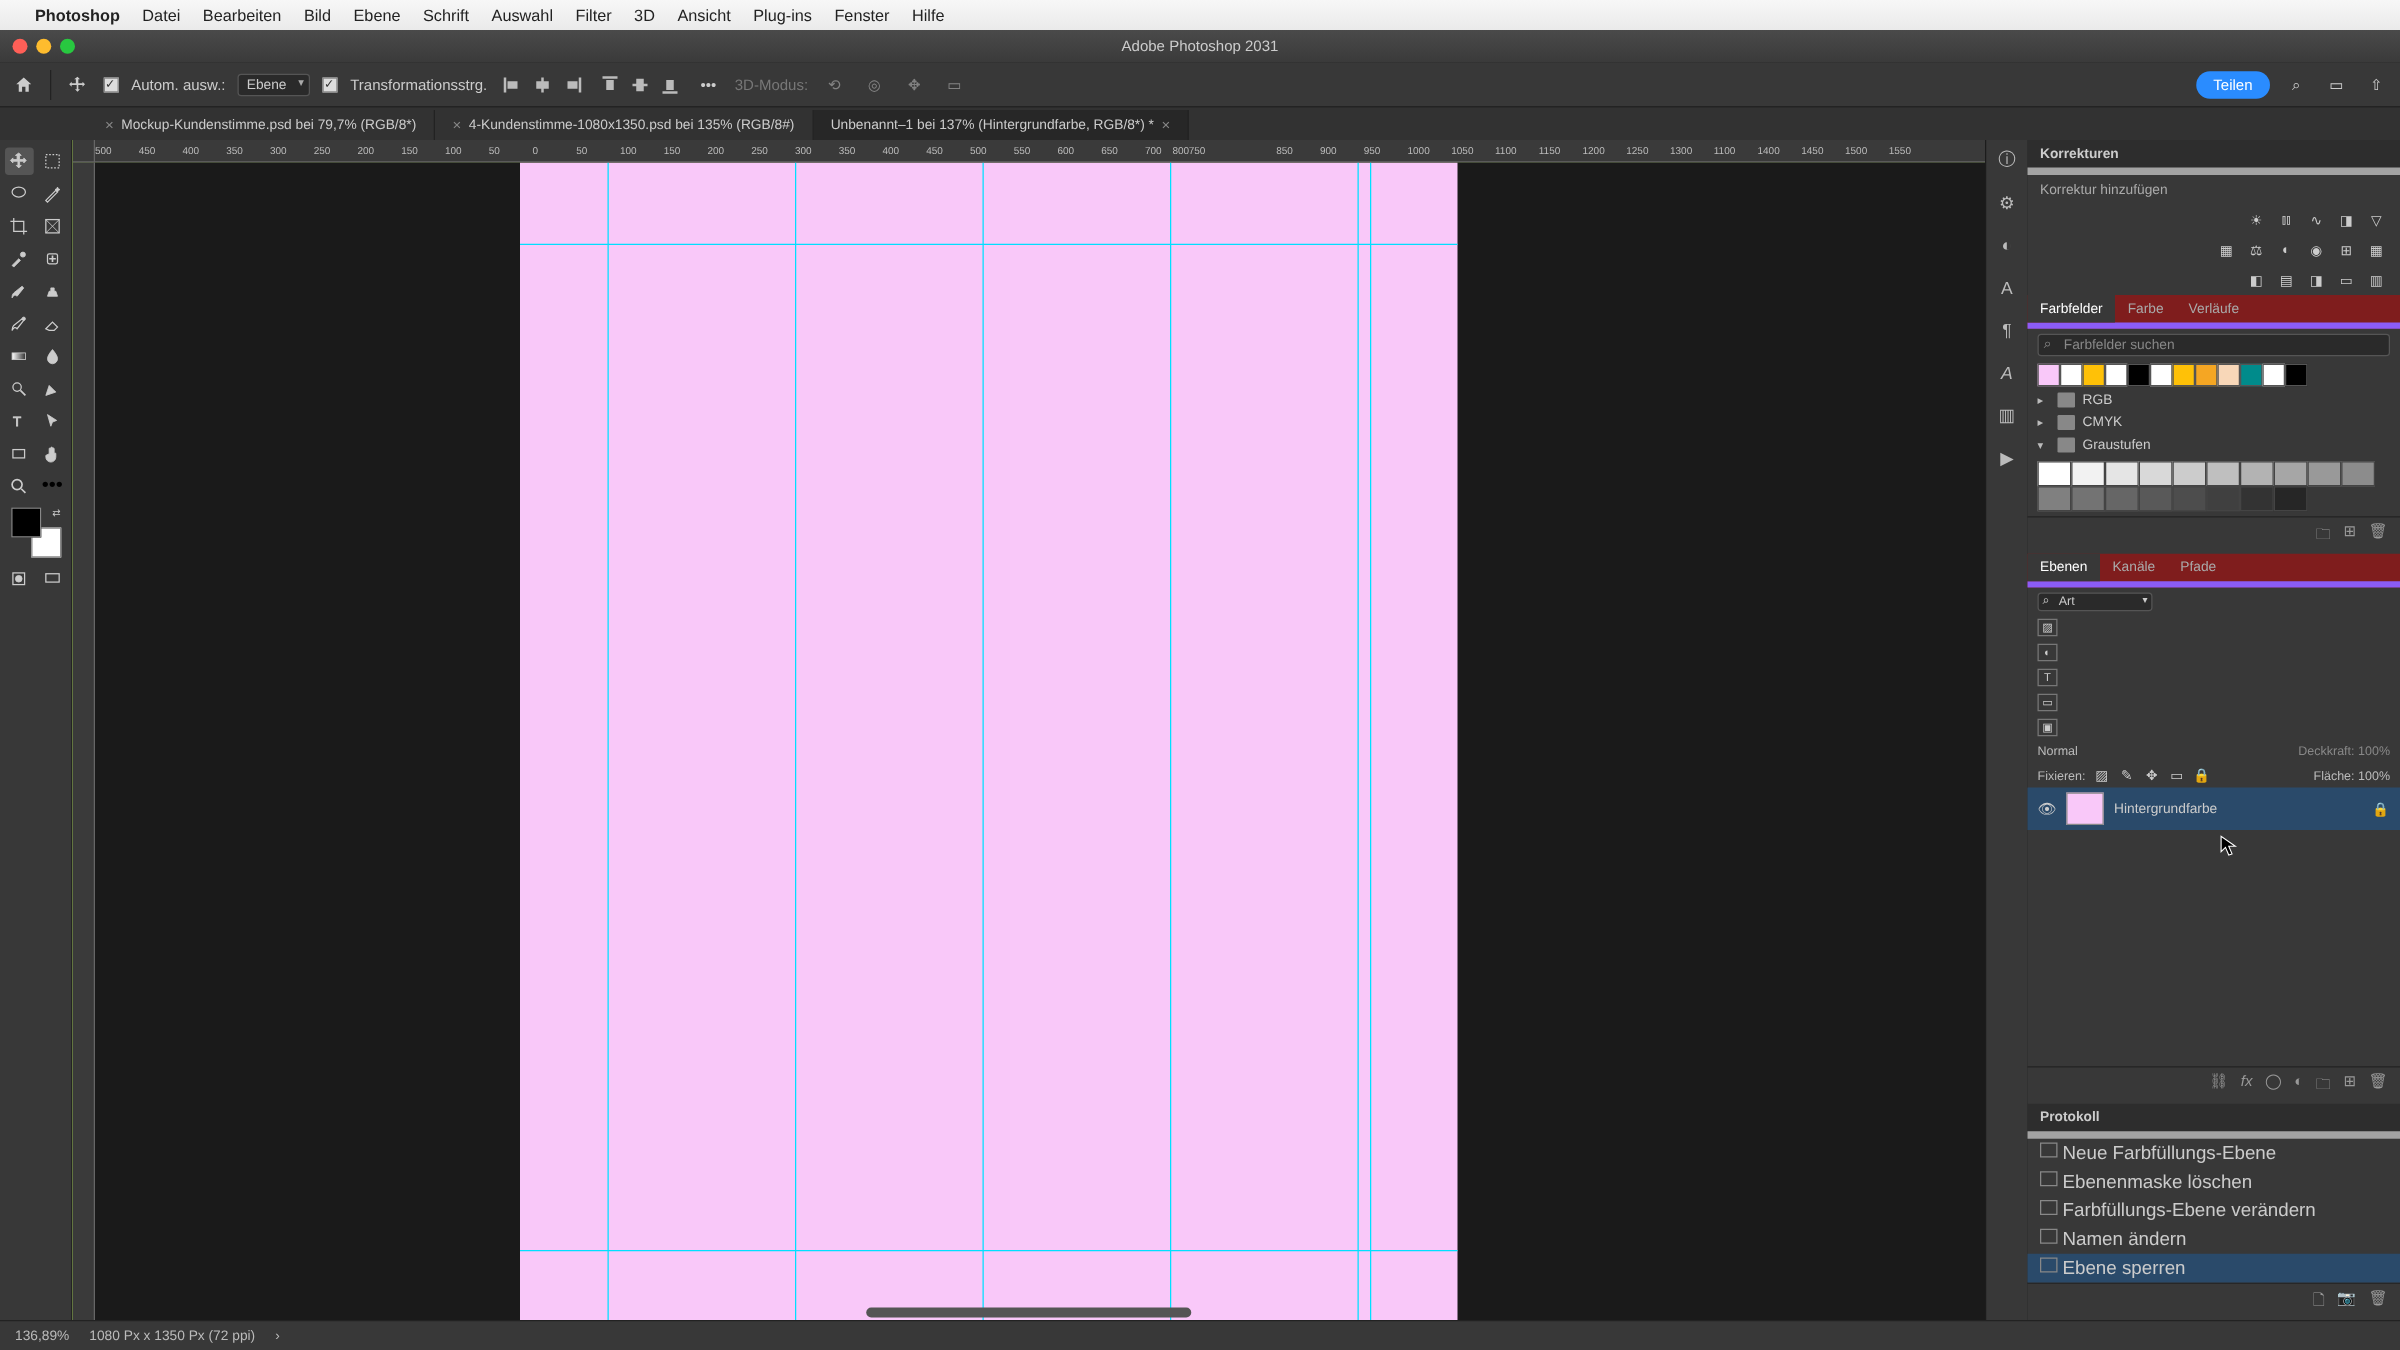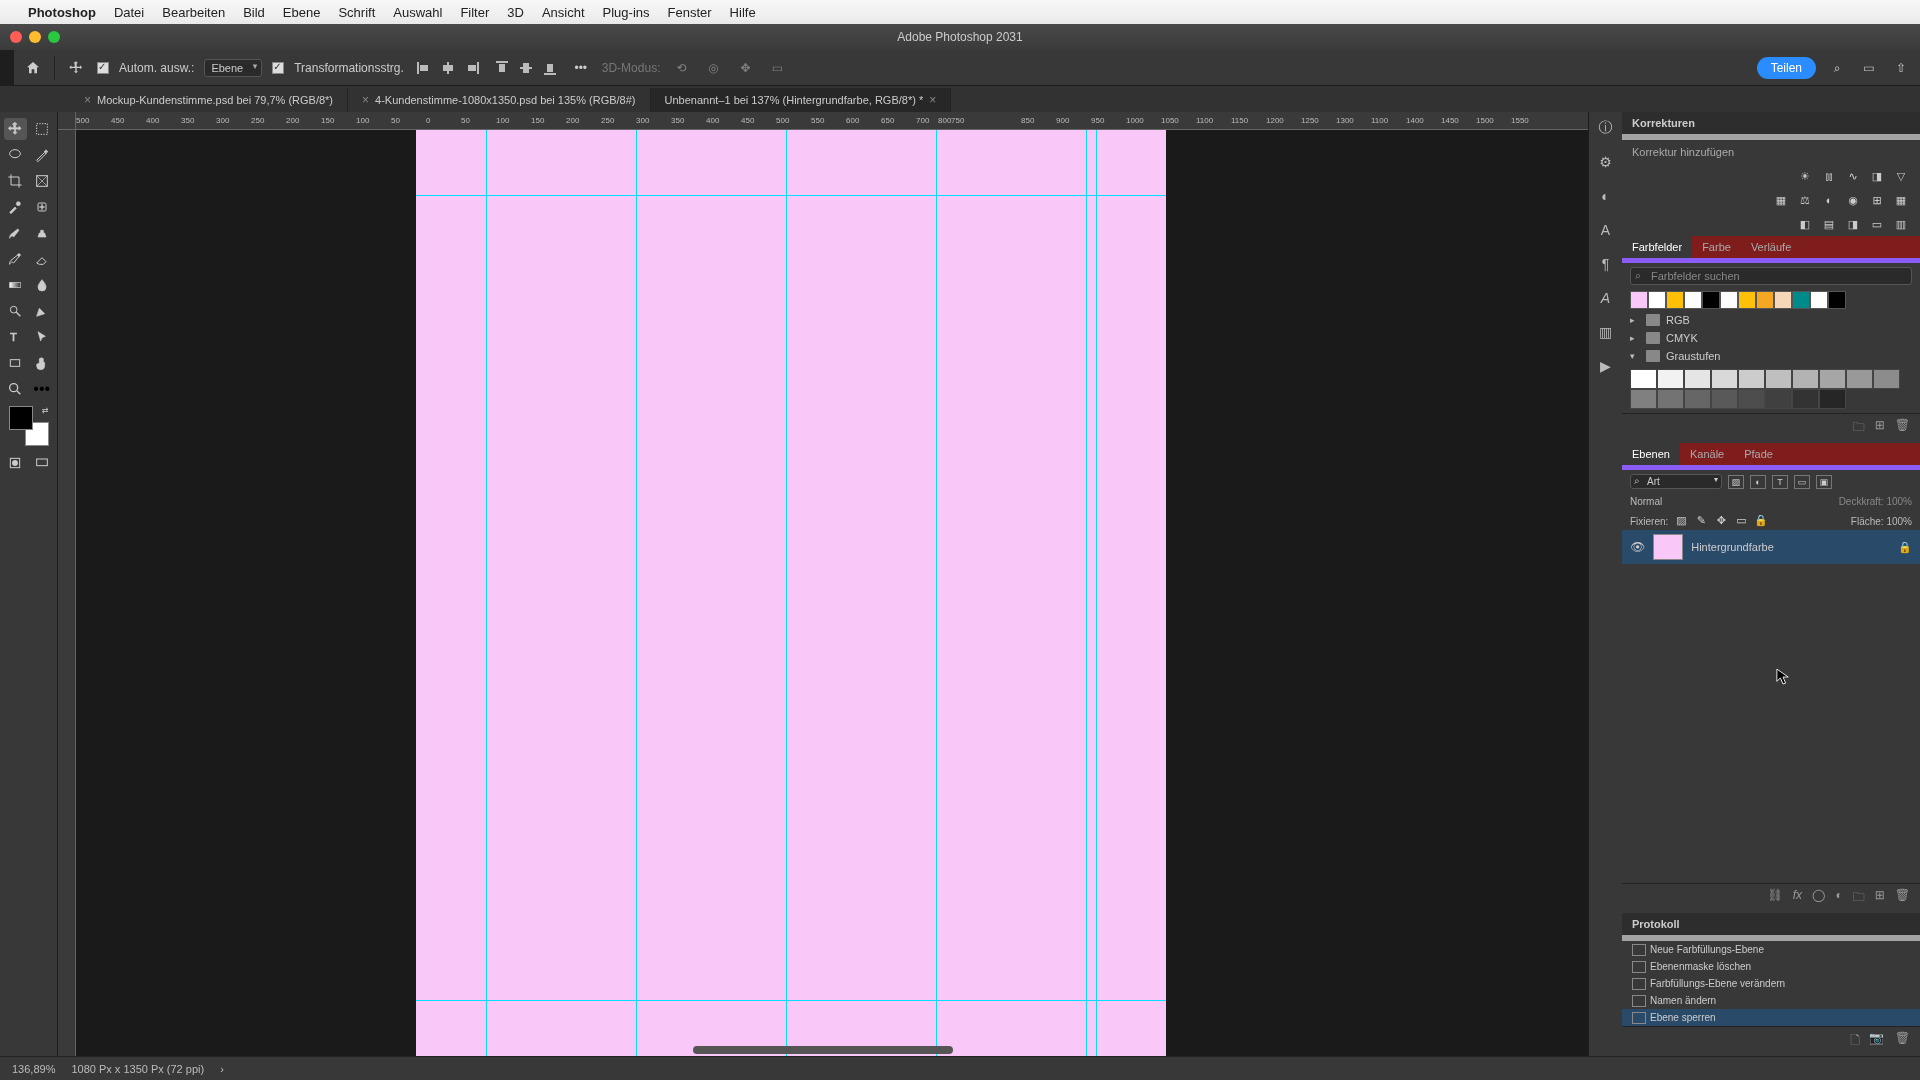--- a/index.html
+++ b/index.html
@@ -6,21 +6,21 @@
 body { background: #1e1e1e; width: 1920px; height: 1080px; overflow: hidden; position: relative; }
 .mac-menubar { height: 24px; background: linear-gradient(#f7f7f7,#eaeaea); display:flex; align-items:center; padding:0 10px; font-size:13px; color:#222; gap:18px; }
 .mac-menubar .apple { font-size:14px; }
 .mac-menubar .appname { font-weight:700; }
 .mac-menubar span { cursor:default; }
 .title-bar { height: 26px; background: linear-gradient(#4a4a4a,#3a3a3a); display:flex; align-items:center; position:relative; }
 .traffic { display:flex; gap:7px; padding-left:10px; }
 .traffic div { width:12px; height:12px; border-radius:50%; }
 .t-red{background:#ff5f57;} .t-yel{background:#febc2e;} .t-grn{background:#28c840;}
 .title-bar .title { position:absolute; left:50%; transform:translateX(-50%); color:#ccc; font-size:12px; }
-.options-bar { height:36px; background:#383838; border-bottom:1px solid #1c1c1c; display:flex; align-items:center; padding:0 8px; gap:10px; font-size:12px; color:#ccc;margin-left:14px; }
+.options-bar { height:36px; background:#383838; border-bottom:1px solid #1c1c1c; display:flex; align-items:center; padding:0 8px; gap:10px; font-size:12px; color:#ccc; }
 .options-bar .sep { width:1px; height:24px; background:#222; }
 .icon-btn { width:22px; height:22px; display:inline-flex; align-items:center; justify-content:center; color:#ccc; }
 .home-icon svg,.icon-btn svg{width:16px;height:16px;fill:#ccc;}
 .checkbox { width:12px; height:12px; background:#ddd; border:1px solid #888; display:inline-block; position:relative; }
 .checkbox.checked::after{content:"✓"; font-size:10px; position:absolute; top:-2px; left:0; color:#333;}
 .dropdown { background:#2a2a2a; border:1px solid #555; padding:2px 18px 2px 6px; border-radius:3px; position:relative; font-size:11px;}
 .dropdown::after{content:"▾"; position:absolute; right:4px; top:1px; font-size:9px; color:#aaa;}
 .teilen { background:#2a8cff; color:#fff; padding:4px 14px; border-radius:12px; font-size:12px; margin-left:auto;}
 .align-group { display:flex; gap:4px; }
 .align-group .a { width:20px; height:20px; display:flex; align-items:center; justify-content:center;}
@@ -60,36 +60,36 @@
 .swatch-search { margin:4px 8px; background:#2a2a2a; border:1px solid #555; border-radius:3px; padding:2px 4px 2px 20px; font-size:11px; color:#888; position:relative;}
 .swatch-search::before{content:"⌕"; position:absolute; left:4px; top:1px; color:#888;}
 .swatch-row { display:flex; padding:2px 8px; gap:0;}
 .swatch-row .sw{width:18px; height:18px; border:1px solid #555;}
 .folder-row { padding:3px 8px 3px 8px; display:flex; align-items:center; gap:6px;}
 .folder-row .arr{font-size:9px;color:#bbb;width:10px;}
 .folder-row .fic{width:14px;height:12px;background:#888;border-radius:1px;}
 .gray-grid{ padding:4px 8px; display:flex; flex-wrap:wrap;}
 .gray-grid .g{width:27px;height:20px;border:1px solid #444;}
 .panel-footer{display:flex;justify-content:flex-end;gap:10px;padding:4px 10px;border-top:1px solid #222;font-size:12px;color:#999;}
-.layers-type{ padding:4px 8px; display:flex; align-items:flex-end; gap:6px;}
+.layers-type{ padding:4px 8px; display:flex; align-items:flex-start; gap:6px;flex-direction:column;}
 .layers-type .dd{background:#2a2a2a;border:1px solid #555;padding:1px 18px 1px 16px;border-radius:3px;position:relative;font-size:10px;width:92px;}
 .layers-type .dd::before{content:"⌕";position:absolute;left:3px;top:0;}
 .layers-type .dd::after{content:"▾";position:absolute;right:3px;top:0;font-size:8px;}
 .layers-type .fi{width:16px;height:14px;border:1px solid #777;display:flex;align-items:center;justify-content:center;font-size:9px;}
 .layer-opts{padding:3px 8px;display:flex;justify-content:space-between;font-size:10px;color:#888;}
 .layer-opts .dd2{color:#bbb;}
 .lock-row{padding:3px 8px;display:flex;align-items:flex-end;gap:6px;font-size:10px;color:#bbb;}
 .lock-row .li{width:14px;height:14px;display:flex;align-items:center;justify-content:center;color:#ccc;font-size:11px;}
 .layer-item{display:flex;align-items:center;padding:4px 8px;gap:8px;background:#2a4a6a;}
 .layer-item .eye{font-size:12px;color:#ccc;}
 .layer-item .thumb{width:30px;height:26px;background:#f9c8f9;border:1px solid #888;}
 .layer-item .lk{margin-left:auto;font-size:11px;color:#ccc;}
 .layers-fill{flex:1;}
 .hist-list{}
-.hist-item{padding:3px 8px 3px 28px;font-size:10px;color:#ccc;position:relative;}
+.hist-item{padding:3px 8px 3px 28px;font-size:15px;color:#ccc;position:relative;}
 .hist-item::before{content:"";position:absolute;left:10px;top:3px;width:12px;height:10px;border:1px solid #888;}
 .hist-item.sel{background:#2a4a6a;}
 .status-bar{position:absolute;left:0;right:0;bottom:0;height:24px;background:#383838;border-top:1px solid #222;display:flex;align-items:center;padding:0 12px;font-size:11px;color:#bbb;gap:16px;}
 .scroll-h{position:absolute;bottom:2px;left:50%;width:260px;height:8px;background:#555;border-radius:4px;transform:translateX(-50%);}
 .cursor{position:absolute;width:14px;height:18px;pointer-events:none;z-index:999;}
 </style>
 </head>
 <body>
 
 <div class="mac-menubar">

